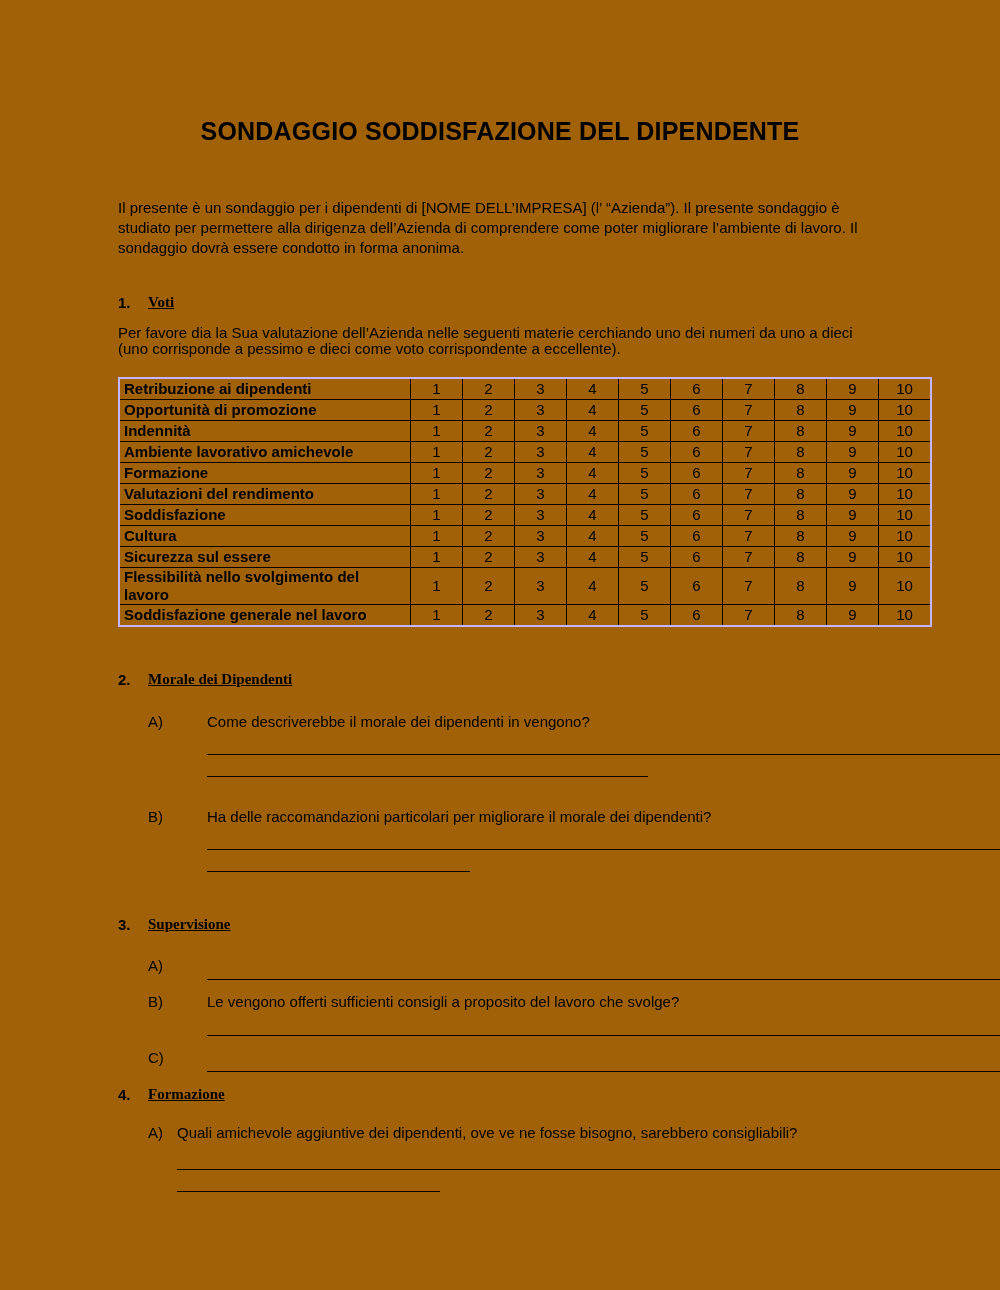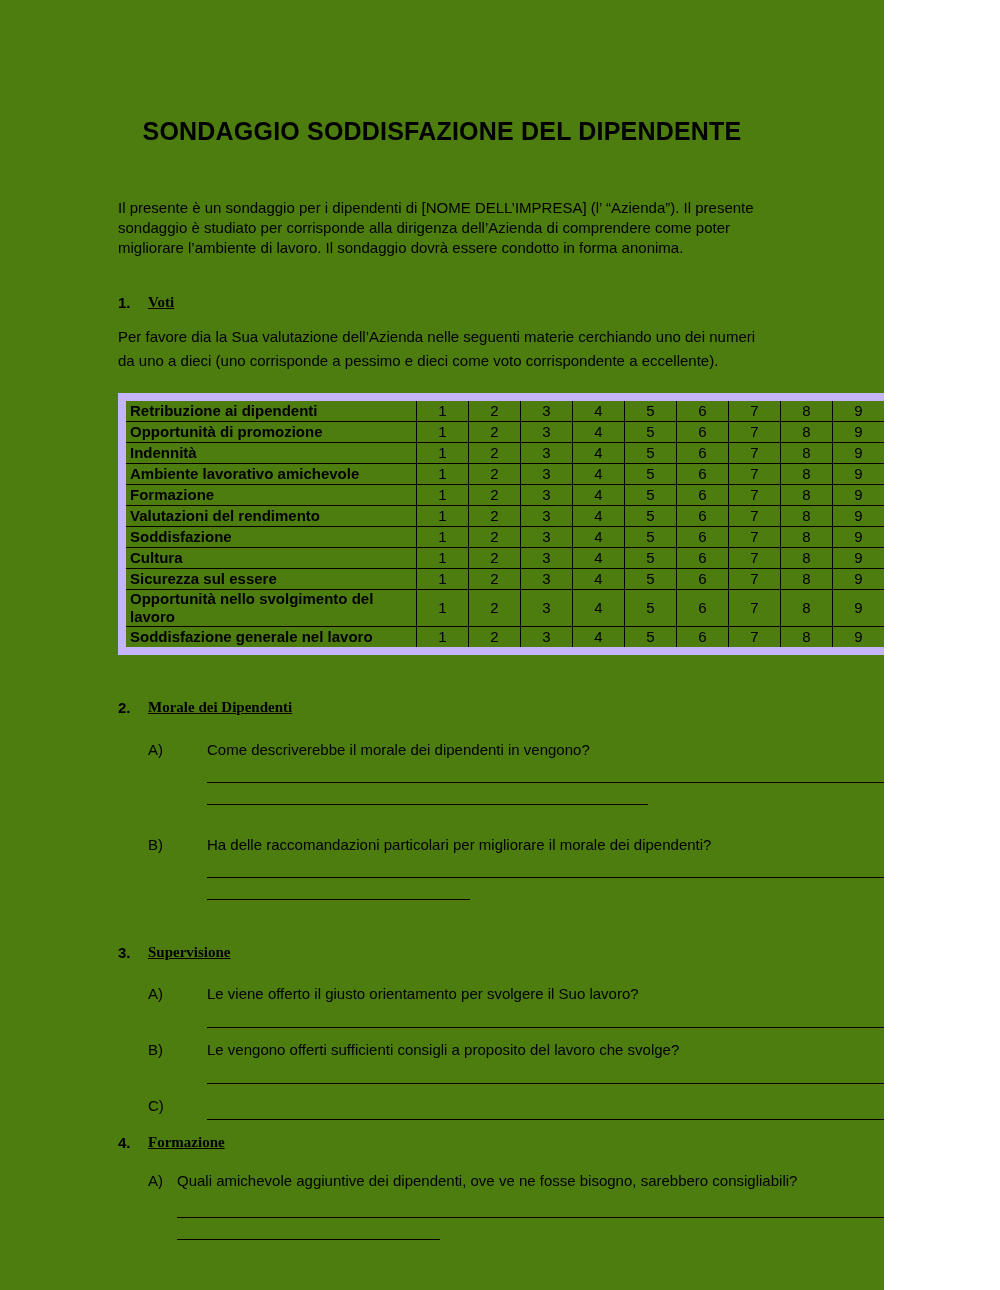--- a/index.html
+++ b/index.html
@@ -1,20 +1,20 @@
 <!DOCTYPE html>
 <html><head>
 <meta charset="utf-8">
 <style>
   html, body { margin:0; padding:0; background:#ffffff; }
   .page {
     position:relative;
-    width:884px;
+    width:1000px;
     height:1290px;
-    background:#4d7c0f;
+    background:#a16207;
     color:#000;
     font-family:"Liberation Sans", sans-serif;
     font-size:15px;
     overflow:hidden;
     box-sizing:border-box;
   }
   .ml { margin-left:118px; }
   .title {
     margin:0;
     padding-top:117px;
@@ -22,34 +22,34 @@
     font-weight:bold;
     text-align:center;
     letter-spacing:0.2px;
   }
   .intro {
     margin:52px 118px 0 118px;
     line-height:20px;
   }
   .body-text {
     margin:12px 118px 0 118px;
-    line-height:24px;
+    line-height:16px;
   }
   .sec-heading {
     display:flex;
     font-weight:bold;
     font-size:15px;
   }
   .sec-num { width:30px; flex-shrink:0; }
   .sec-title { text-decoration:underline;font-family:Liberation Serif, serif; }
   table.ratings {
     border-collapse:collapse;
     margin-top:20px;
     width:766px;
-    border:8px solid #c4b5fd;
+    border:2px solid #c4b5fd;
     table-layout:fixed;
   }
   table.ratings td {
     border:1px solid #000;
     font-size:15px;
     line-height:18px;
     padding:0 4px;
     height:20px;
   }
   table.ratings td.cat {
@@ -71,21 +71,21 @@
     border-bottom:1px solid #000;
   }
 </style>
 </head>
 <body>
 
 <div class="page">
 
   <h1 class="title">SONDAGGIO SODDISFAZIONE DEL DIPENDENTE</h1>
 
-  <p class="intro">Il presente è un sondaggio per i dipendenti di [NOME DELL’IMPRESA] (l’ “Azienda”). Il presente sondaggio è studiato per corrisponde alla dirigenza dell’Azienda di comprendere come poter migliorare l’ambiente di lavoro. Il sondaggio dovrà essere condotto in forma anonima.</p>
+  <p class="intro">Il presente è un sondaggio per i dipendenti di [NOME DELL’IMPRESA] (l’ “Azienda”). Il presente sondaggio è studiato per permettere alla dirigenza dell’Azienda di comprendere come poter migliorare l’ambiente di lavoro. Il sondaggio dovrà essere condotto in forma anonima.</p>
 
   <div class="sec-heading ml" style="margin-top:36px;">
     <span class="sec-num">1.</span>
     <span class="sec-title">Voti</span>
   </div>
 
   <p class="body-text" style="margin-top:14px;">Per favore dia la Sua valutazione dell’Azienda nelle seguenti materie cerchiando uno dei numeri da uno a dieci (uno corrisponde a pessimo e dieci come voto corrispondente a eccellente).</p>
 
   <table class="ratings ml">
     <tbody>
@@ -200,21 +200,21 @@
           <td class="num">3</td>
           <td class="num">4</td>
           <td class="num">5</td>
           <td class="num">6</td>
           <td class="num">7</td>
           <td class="num">8</td>
           <td class="num">9</td>
           <td class="num">10</td>
         </tr>
         <tr>
-          <td class="cat">Opportunità nello svolgimento del lavoro</td>
+          <td class="cat">Flessibilità nello svolgimento del lavoro</td>
           <td class="num">1</td>
           <td class="num">2</td>
           <td class="num">3</td>
           <td class="num">4</td>
           <td class="num">5</td>
           <td class="num">6</td>
           <td class="num">7</td>
           <td class="num">8</td>
           <td class="num">9</td>
           <td class="num">10</td>
@@ -259,21 +259,20 @@
   </div>
 
   <div class="sec-heading ml" style="margin-top:44px;">
     <span class="sec-num">3.</span>
     <span class="sec-title">Supervisione</span>
   </div>
 
   <div class="q" style="margin-top:23px;">
     <span class="q-letter">A)</span>
     <div class="q-body">
-      <p class="q-text">Le viene offerto il giusto orientamento per svolgere il Suo lavoro?</p>
       <div class="ans-line" style="margin-top:2px;"></div>
     </div>
   </div>
 
   <div class="q" style="margin-top:12px;">
     <span class="q-letter">B)</span>
     <div class="q-body">
       <p class="q-text">Le vengono offerti sufficienti consigli a proposito del lavoro che svolge?</p>
       <div class="ans-line" style="margin-top:2px;"></div>
     </div>

